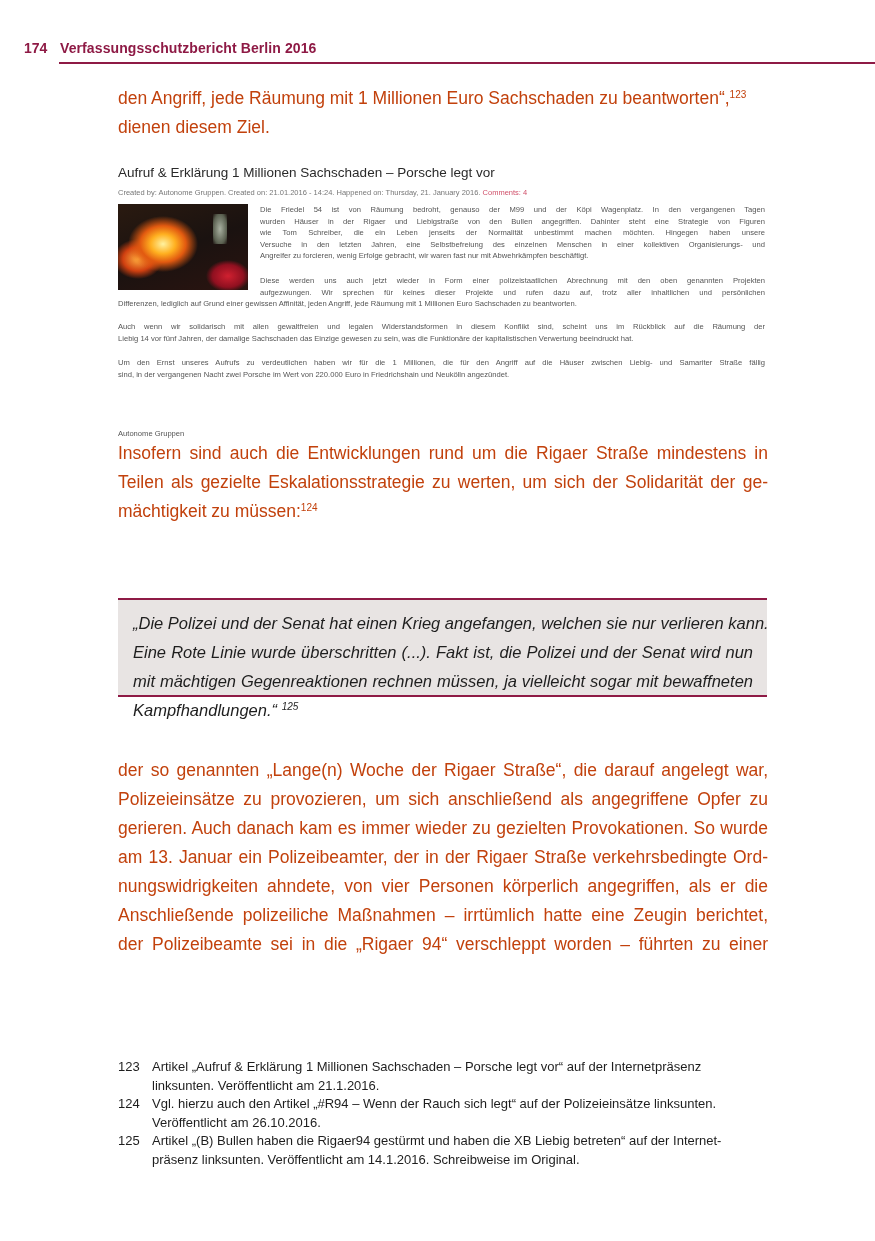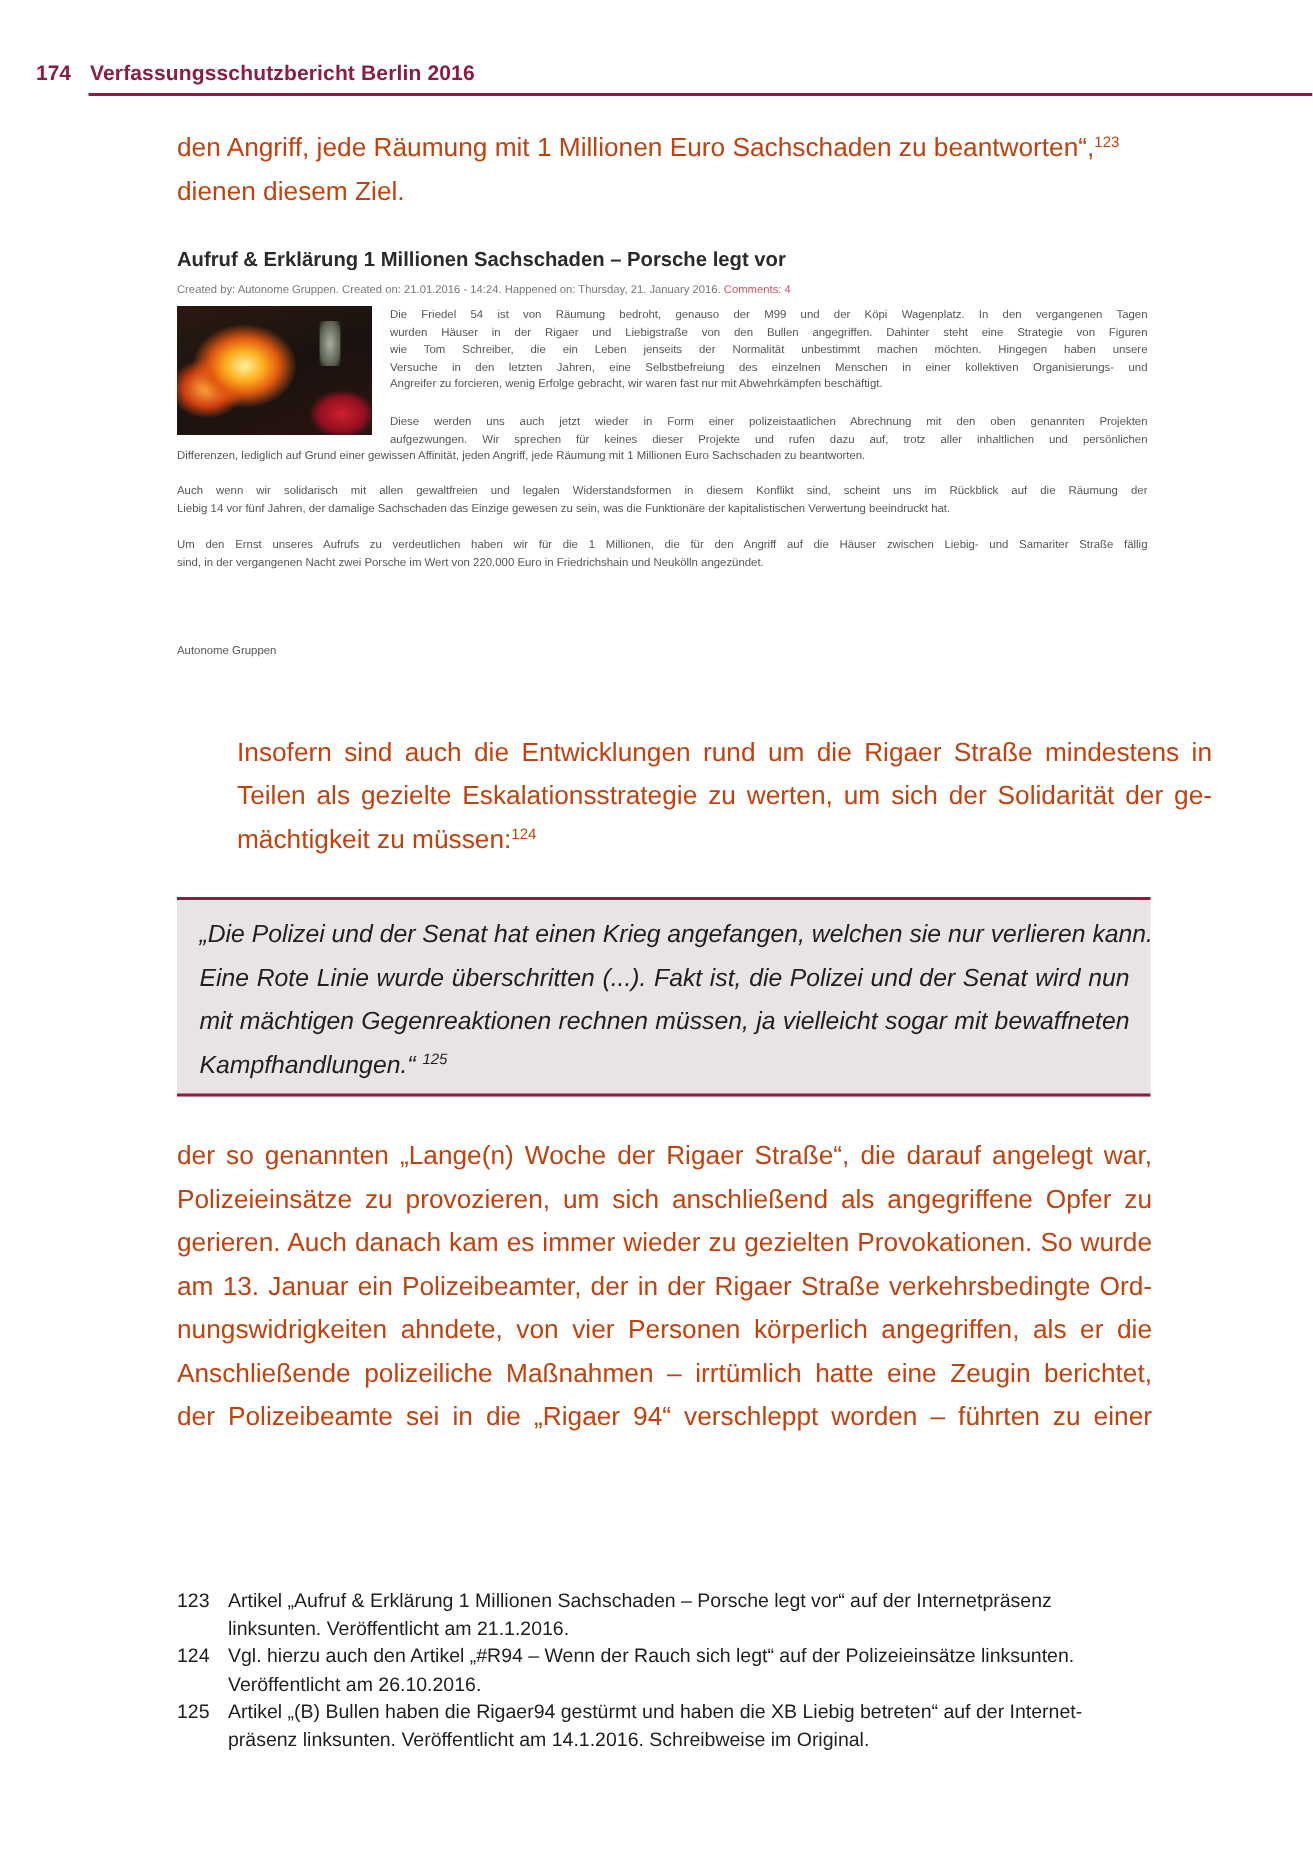--- a/index.html
+++ b/index.html
@@ -13,38 +13,38 @@
   .body-text { position: absolute; left: 118px; width: 650px; font-size: 17.5px; line-height: 29px; color: #c2410c; }
   .justify { text-align: justify; text-align-last: left; }
   .justify .ln { display: block; text-align: justify; text-align-last: justify; white-space: nowrap; }
   .ln { display: block; }
   .ln.last { text-align-last: left; }
   sup { font-size: 10px; vertical-align: 6px; line-height: 0; }
 
   .p1 { top: 84px; }
 
   .embed { position: absolute; left: 112px; top: 158px; width: 660px; height: 288px; background: #fff; overflow: hidden; }
-  .embed .e-title { position: absolute; left: 6px; top: 7px; font-weight: bold; font-size: 13.5px; color: #2a2a2a; filter: blur(0.3px); }
+  .embed .e-title { position: absolute; left: 6px; top: 7px; font-weight: normal; font-size: 13.5px; color: #2a2a2a; filter: blur(0.3px); }
   .embed .e-meta { position: absolute; left: 6px; top: 30px; font-size: 7.5px; color: #777; filter: blur(0.5px); white-space: nowrap; }
   .embed .e-meta .comments { color: #d0506a; }
   .embed .e-img { position: absolute; left: 6px; top: 46px; width: 130px; height: 86px;
      background:
        radial-gradient(ellipse 35px 28px at 45px 40px, #fff2a0 0%, #ffb020 35%, #e25a10 65%, rgba(80,20,5,0) 100%),
        radial-gradient(ellipse 25px 20px at 20px 55px, #ffb040 0%, #d04010 60%, rgba(60,20,5,0) 100%),
        radial-gradient(ellipse 22px 16px at 110px 72px, #d02030 0%, #901020 70%, rgba(40,10,10,0) 100%),
        linear-gradient(160deg, #2a1a10 0%, #1a1210 50%, #2b1410 100%); }
   .embed .e-img::after { content: ""; position: absolute; left: 95px; top: 10px; width: 14px; height: 30px;
        background: radial-gradient(ellipse at center, #a8b0a0 0%, #5a6050 70%, rgba(0,0,0,0) 100%); }
   .embed .e-para { position: absolute; font-size: 7.6px; line-height: 11.5px; color: #555; filter: blur(0.45px); text-align: justify; }
   .embed .e-para .eln { display: block; white-space: nowrap; overflow: hidden; text-align: justify; text-align-last: justify; }
   .embed .e-para .eln.last { text-align-last: left; }
 
-  .p2 { top: 487px; margin-left: 40px; }
+  .p2 { top: 439px; }
 
-  .quote-box { position: absolute; left: 118px; top: 598px; width: 649px; height: 133px; background: #e8e4e3;
+  .quote-box { position: absolute; left: 118px; top: 598px; width: 649px; height: 99px; background: #e8e4e3;
                border-top: 2px solid #8e1a45; border-bottom: 2px solid #8e1a45; box-sizing: border-box; }
   .quote-box .qt { position: absolute; left: 15px; top: 9px; width: 620px; font-style: italic; font-size: 16.5px; line-height: 29px; color: #1e1e1e; }
   .quote-box .qt .ln { text-align: justify; text-align-last: justify; white-space: nowrap; }
   .quote-box .qt .ln.last { text-align-last: left; }
 
   .p3 { top: 756px; }
 
   .footnotes { position: absolute; left: 118px; top: 1058px; width: 650px; font-size: 13px; line-height: 18.5px; color: #1e1e1e; }
   .fn { position: relative; padding-left: 34px; }
   .fn .num { position: absolute; left: 0; top: 0; }

